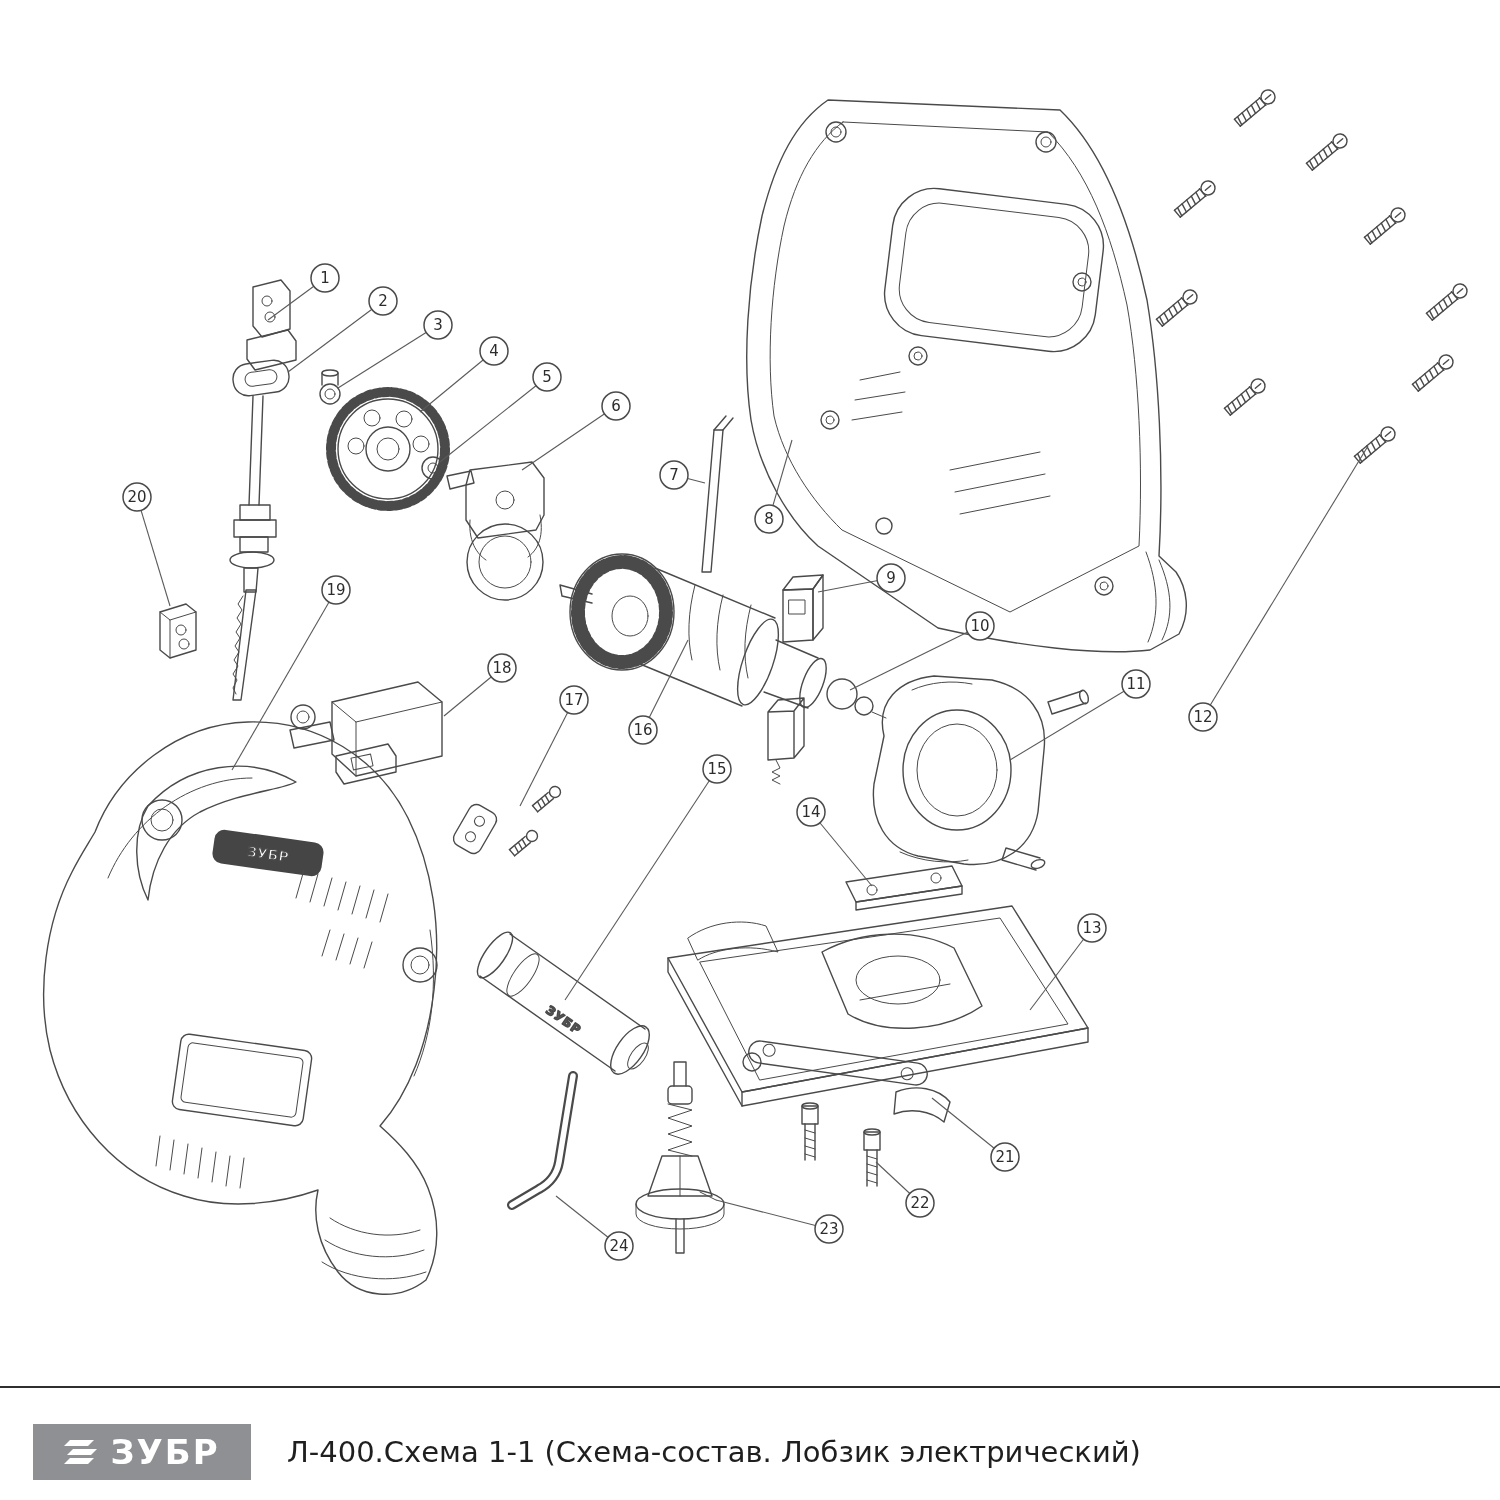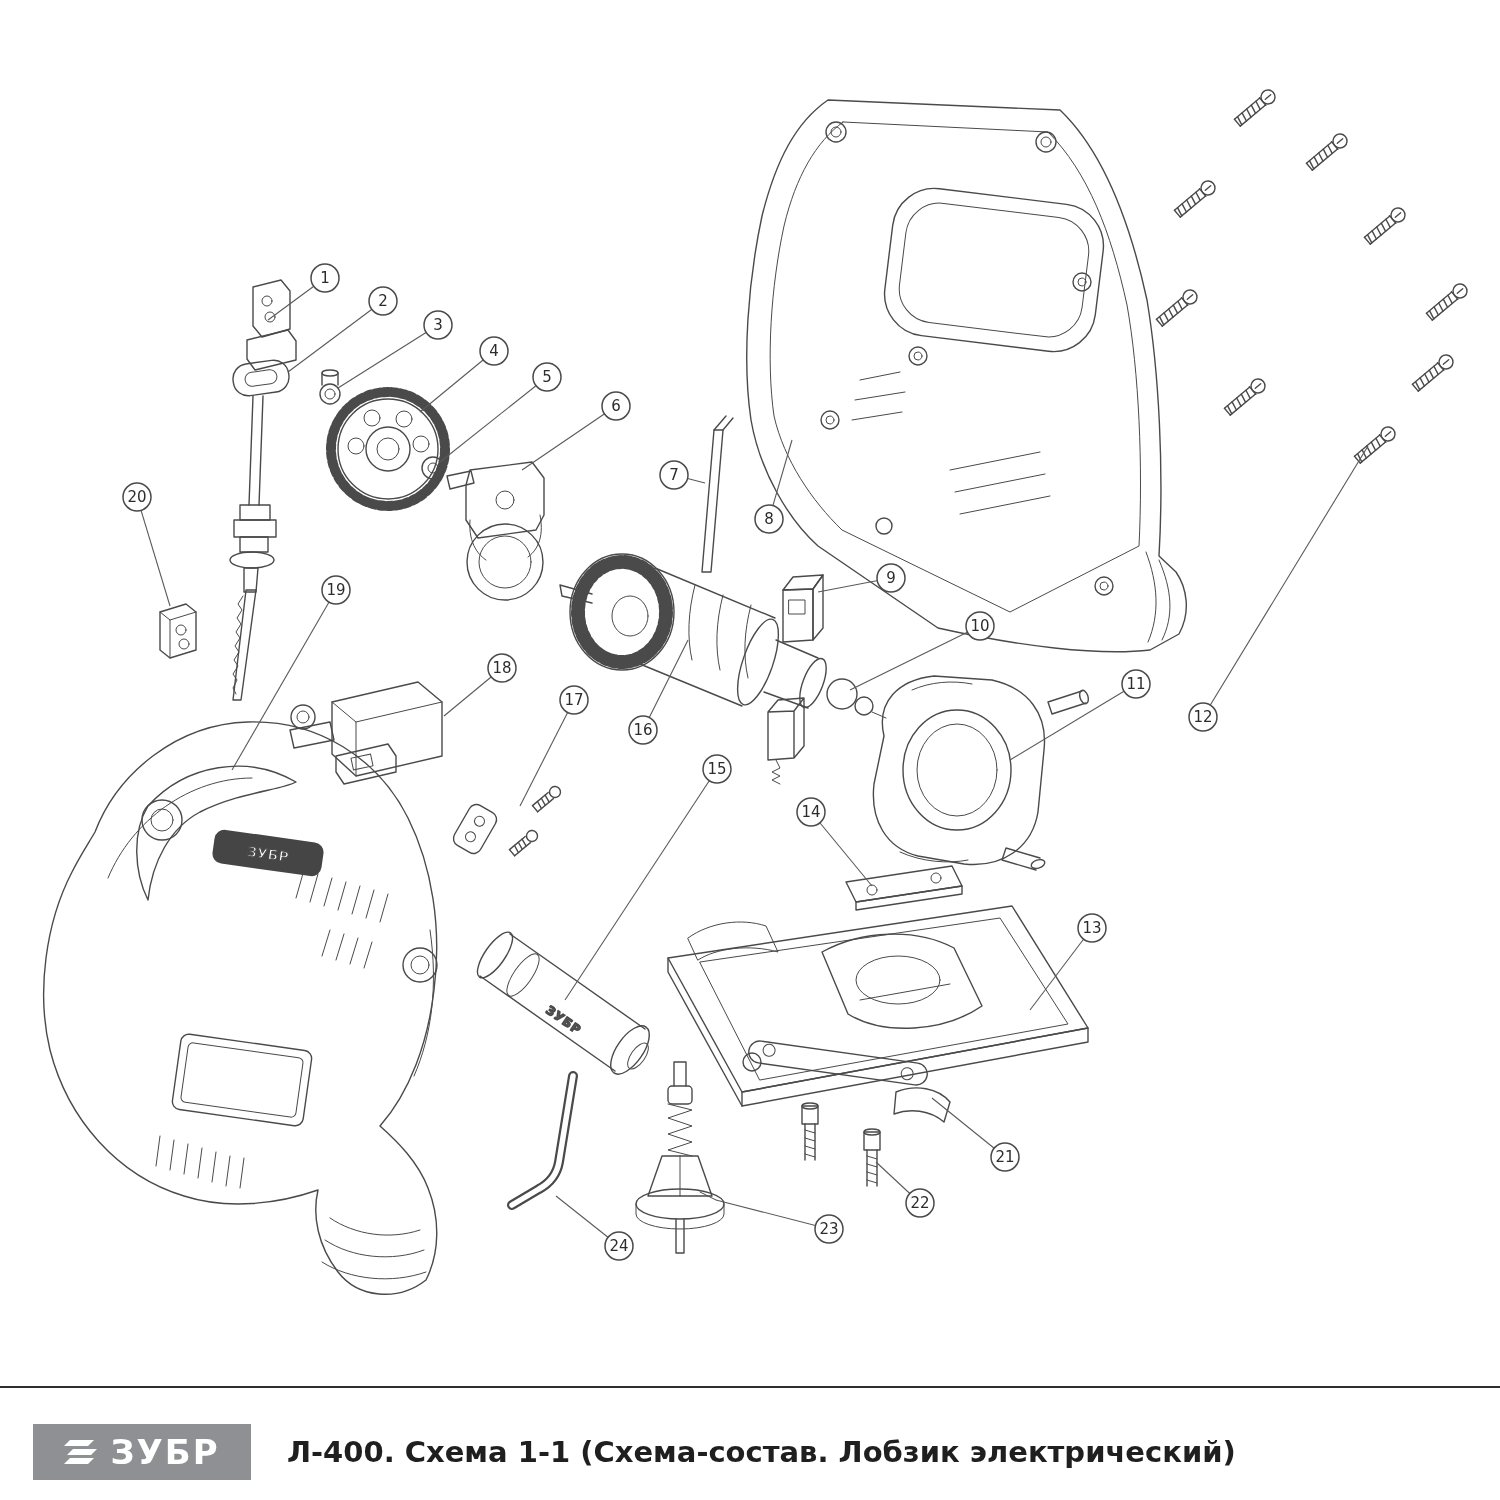--- a/index.html
+++ b/index.html
@@ -23,22 +23,22 @@
   .hexkey-outer{stroke:#4a4a4a;stroke-width:10;fill:none;stroke-linecap:round;stroke-linejoin:round;}
   .hexkey-inner{stroke:#fff;stroke-width:5.5;fill:none;stroke-linecap:round;stroke-linejoin:round;}
   
   .footer{position:absolute;left:0;top:1386px;width:1500px;}
   .footer-rule{height:2px;background:#2f2f2f;}
   .footer-row{display:flex;align-items:center;margin:36px 0 0 33px;gap:36px;}
   .logo{width:218px;height:56px;background:#8e9093;display:flex;align-items:center;
         justify-content:center;gap:10px;flex:0 0 auto;}
   .logo-text{color:#fff;font-weight:bold;font-size:34px;letter-spacing:2px;line-height:1;}
   .title{font-size:29px;color:#1f1f1f;white-space:nowrap;}
-  .title .model{font-weight:bold;}
-  .title .subtitle{font-weight:bold;margin-left:10px;}
+  .title .model{font-weight:normal;}
+  .title .subtitle{font-weight:normal;}
 </style>
 </head>
 <body>
 
 <div class="page">
 
 <svg class="diagram" width="1500" height="1500" viewBox="0 0 1500 1500">
   <defs>
     <g id="screwL">
       <circle cx="0" cy="0" r="7"></circle>

